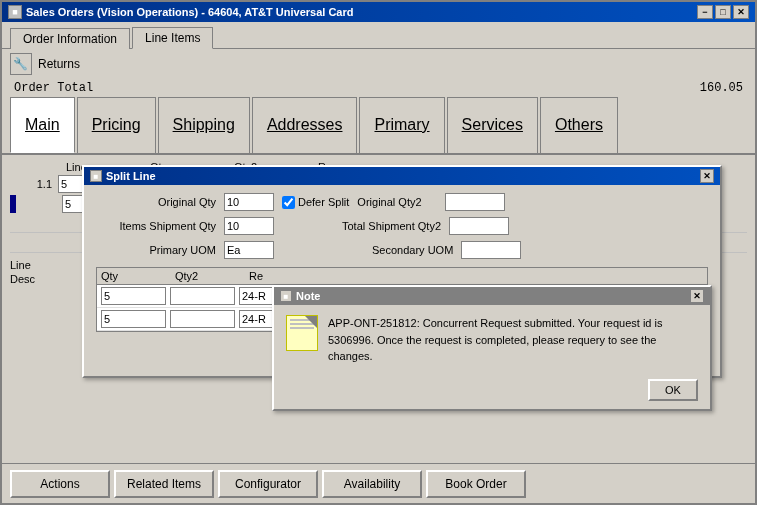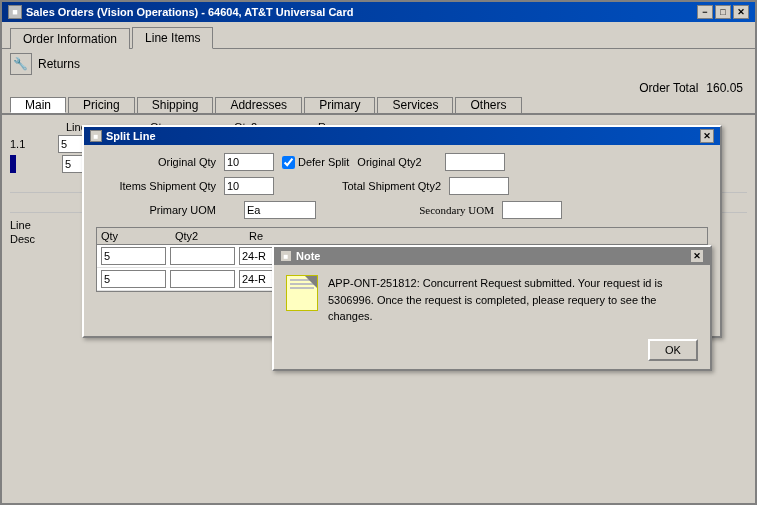--- a/index.html
+++ b/index.html
@@ -115,41 +115,43 @@
       align-items: center;
       justify-content: center;
       font-size: 12px;
       cursor: pointer;
     }
 
     
     .order-total-row {
       display: flex;
       align-items: center;
-      justify-content: flex-end;
+      justify-content: space-between;
       padding: 2px 12px;
       gap: 8px;
       font-size: 12px;
+      font-family: Liberation Mono, monospace;
     }
 
     
     .subtabs-bar {
       padding: 0 8px;
       display: flex;
       gap: 2px;
       border-bottom: 2px solid #808080;
     }
 
     .subtab {
-      padding: 0 14px;
+      padding: 18px 14px;
       background: #d4d0c8;
       border: 1px solid #808080;
       border-bottom: none;
       cursor: pointer;
-      font-size: 12px;
+      font-size: 16px;
+      text-decoration: underline;
     }
 
     .subtab.active {
       background: white;
       border-bottom: 1px solid white;
       z-index: 1;
     }
 
     
     .content-area {
@@ -464,21 +466,21 @@
         <span style="width:80px;">Line</span>
         <span style="width:80px;">Qty</span>
         <span style="width:80px;">Qty2</span>
         <span style="width:80px;">Re</span>
       </div>
     </div>
 
     <div style="padding: 2px 8px;">
 
       <div class="line-row" style="display:flex; align-items:center; gap:2px; margin-bottom:2px;">
-        <span style="font-size:11px; width:46px; text-align:left; padding-right:4px;">1.1</span>
+        <span style="font-size:11px; width:46px; text-align:right; padding-right:4px;">1.1</span>
         <input type="text" class="field-narrow" style="width: 72px;" value="5">
         <input type="text" class="field-narrow" style="width: 72px;">
         <input type="text" class="field-narrow" style="width: 60px;" value="24-R">
       </div>
 
       <div class="line-row" style="display:flex; align-items:center; gap:2px; margin-bottom:2px;">
         <div style="width:6px; height:18px; background:#000080; margin-right:2px;"></div>
         <span style="font-size:11px; width:40px; text-align:right; padding-right:4px;"></span>
         <input type="text" class="field-narrow" style="width: 72px;" value="5">
         <input type="text" class="field-narrow" style="width: 72px;">
@@ -520,22 +522,22 @@
 
         <div class="form-row">
           <span class="form-label">Items Shipment Qty</span>
           <input type="text" style="width: 50px;" value="10">
           <span style="min-width:80px;font-size:11px;text-align:right; margin-left: 60px;">Total Shipment Qty2</span>
           <input type="text" style="width: 60px;">
         </div>
 
         <div class="form-row">
           <span class="form-label">Primary UOM</span>
-          <input type="text" style="width: 72px; margin-left: 20px;" value="Ea">
-          <span style="min-width:80px;font-size:11px;text-align:right; margin-left:90px;font-family:Liberation Serif, serif;">Secondary UOM</span>
+          <input type="text" style="width: 50px;" value="Ea">
+          <span style="min-width:80px;font-size:11px;text-align:right; margin-left:90px;">Secondary UOM</span>
           <input type="text" style="width: 60px;">
         </div>
 
         <div class="split-table-area">
           <div class="split-table-header">
             <span class="col-split-qty">Qty</span>
             <span class="col-split-qty2">Qty2</span>
             <span class="col-split-req">Re</span>
           </div>
           <div class="split-table-rows">
@@ -576,15 +578,22 @@
           </div>
         </div>
         <div class="note-text">APP-ONT-251812: Concurrent Request submitted. Your request id is 5306996. Once the request is completed, please requery to see the changes.</div>
       </div>
 
       <div class="note-ok-row">
         <button class="ok-btn">OK</button>
       </div>
     </div>
 
+    <div class="actions-bar">
+      <button class="action-btn">Actions</button>
+      <button class="action-btn">Related Items</button>
+      <button class="action-btn">Configurator</button>
+      <button class="action-btn">Availability</button>
+      <button class="action-btn">Book Order</button>
+    </div>
 
   </div>
 </div>
 
 </body></html>

